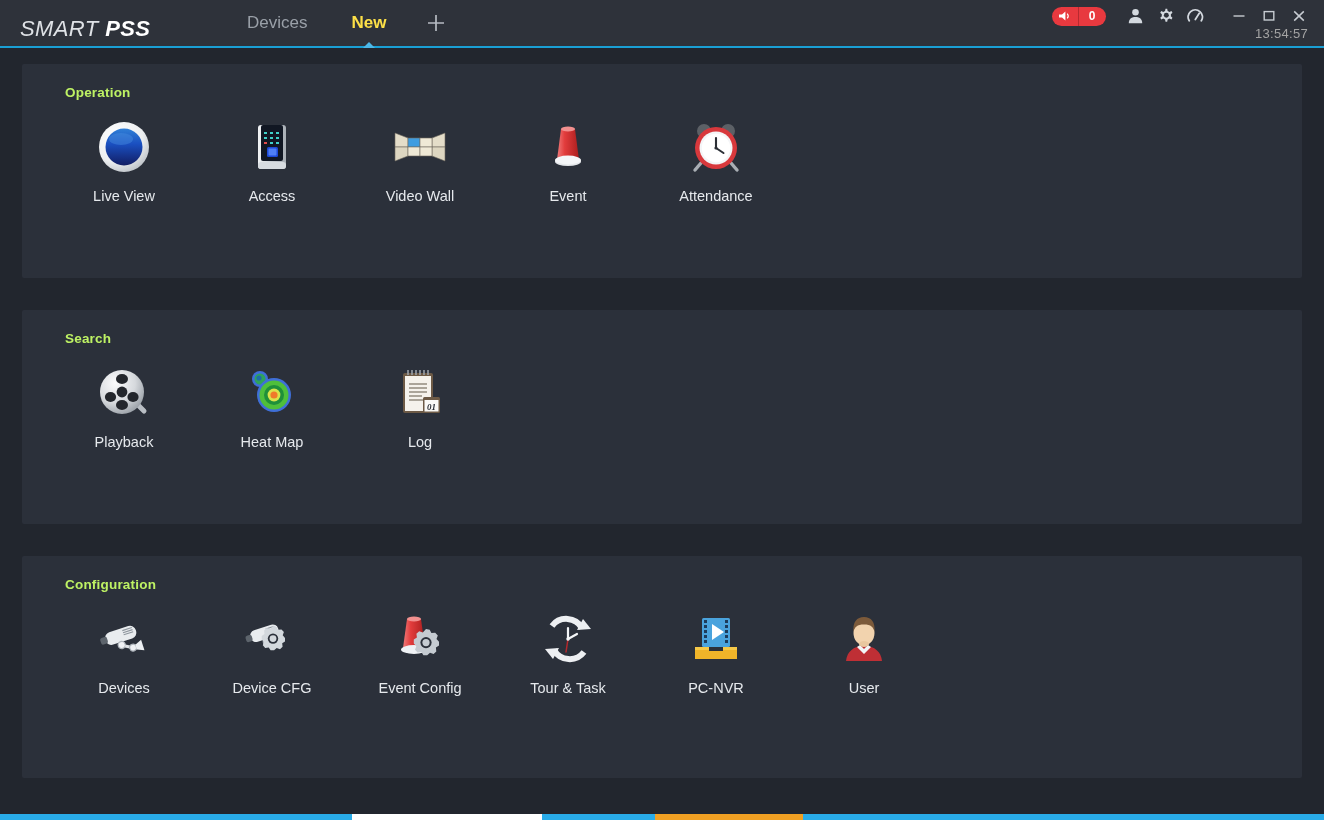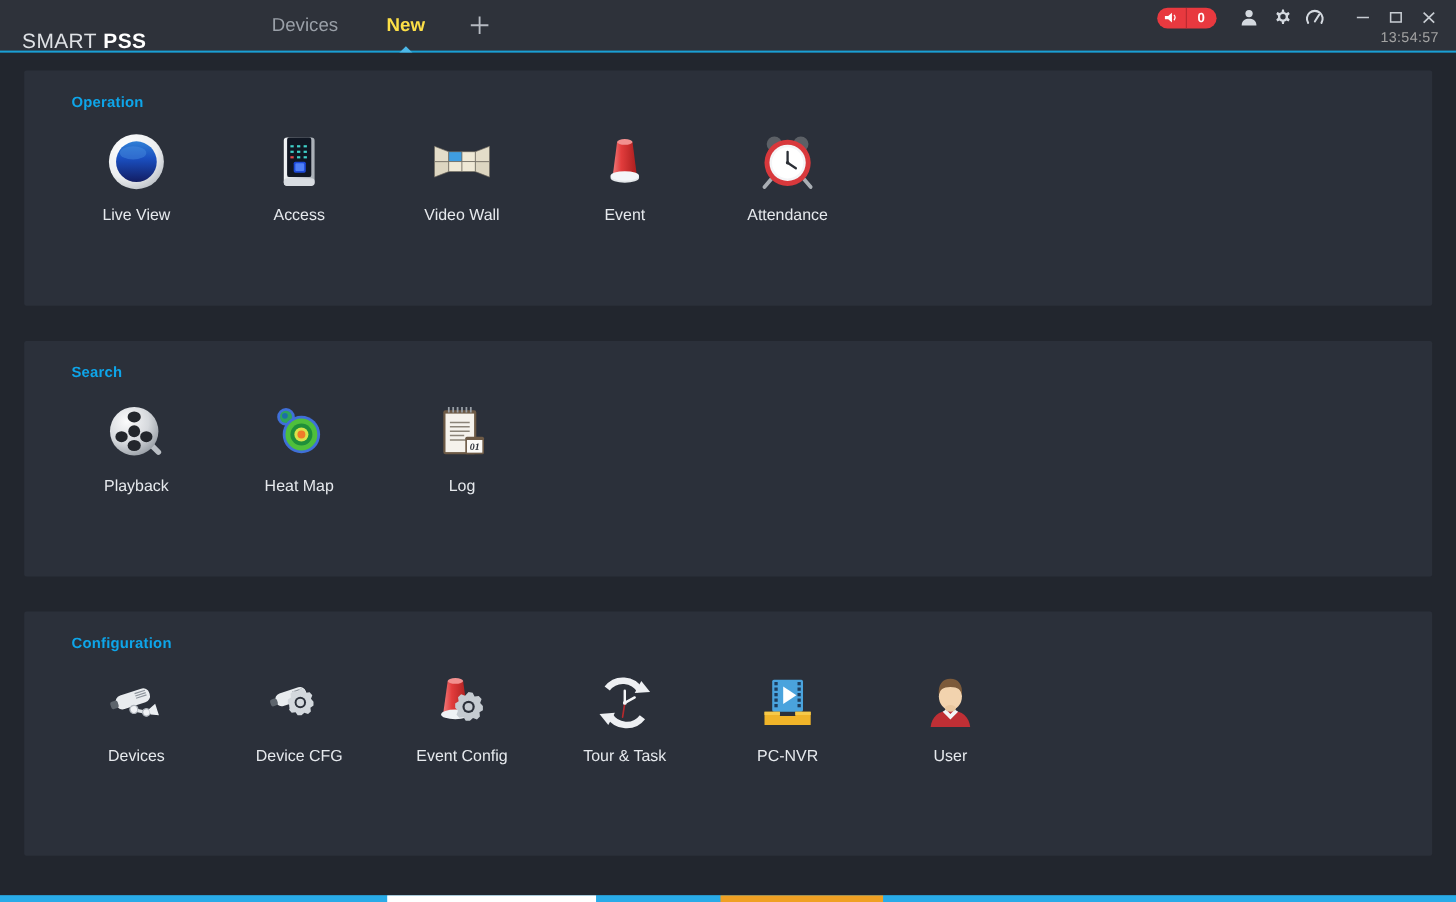--- a/index.html
+++ b/index.html
@@ -20,25 +20,26 @@
     width: 100%;
     background: #2e323a;
     border-bottom: 2px solid #1a9fd4;
     display: flex;
     align-items: flex-start;
   }
 
   #brand {
     position: absolute;
     left: 20px;
-    top: 28px;
-    font-size: 19px;
+    top: 16px;
+    font-size: 22px;
     color: #e8eaed;
     letter-spacing: .4px;
     white-space: nowrap;
+    font-style: italic;
   }
   #brand .smart { font-weight: 400; color: #dfe2e6; }
   #brand .pss { font-weight: bold; color: #ffffff; }
 
   #tabs {
     position: absolute;
     left: 225px;
     top: 0;
     height: 46px;
     display: flex;
@@ -154,21 +155,21 @@
   #panel-operation     { top: 16px;  height: 214px; }
   #panel-search        { top: 262px; height: 214px; }
   #panel-configuration { top: 508px; height: 222px; }
 
   .panel-title {
     position: absolute;
     left: 43px;
     top: 21px;
     font-size: 13.5px;
     font-weight: bold;
-    color: #0ea5e9;
+    color: #bef264;
     letter-spacing: .2px;
   }
 
   .tile-row {
     position: absolute;
     left: 28px;
     top: 52px;
     display: flex;
     align-items: flex-start;
   }

